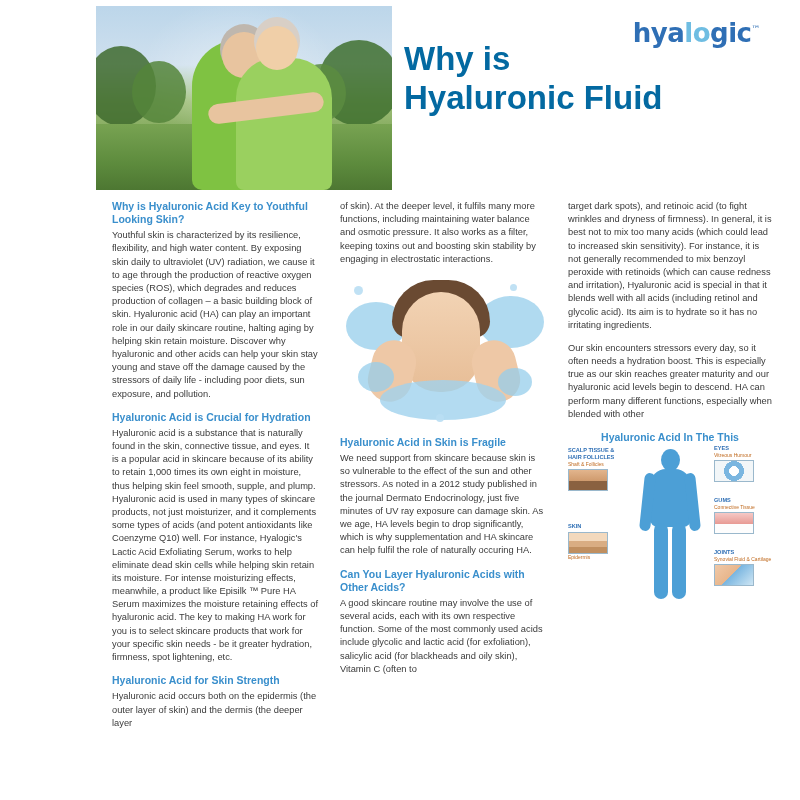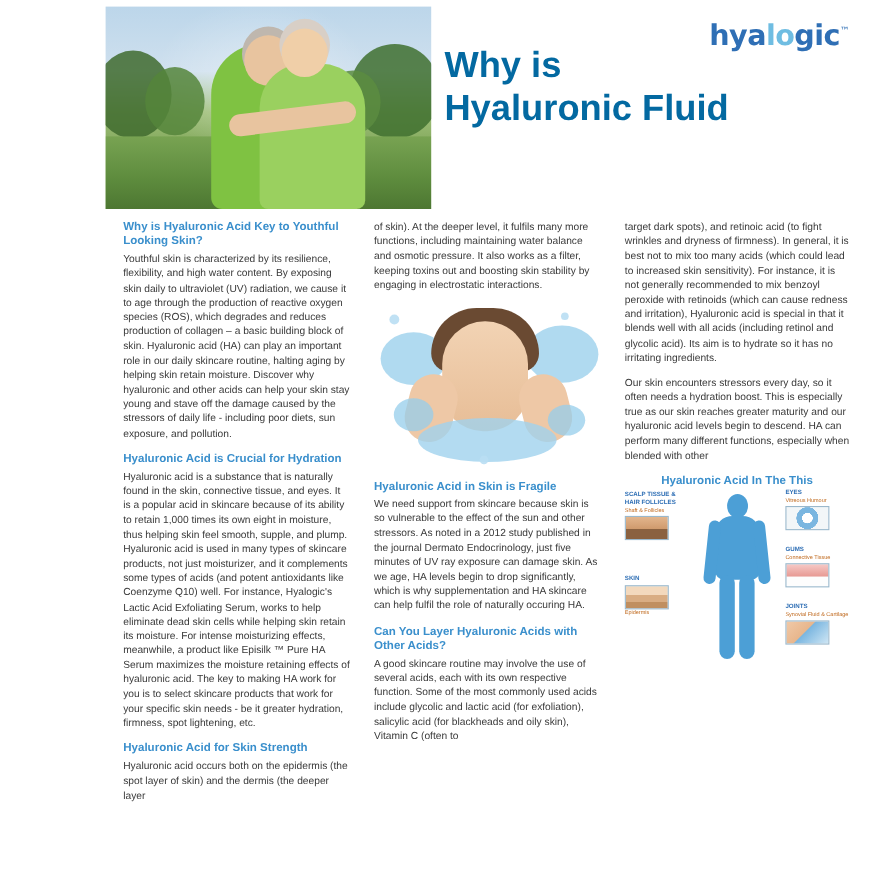--- a/index.html
+++ b/index.html
@@ -100,21 +100,21 @@
     top: 92px;
     width: 116px;
     height: 20px;
     border-radius: 10px;
     background: #e8c49f;
     transform: rotate(-7deg);
   }
 
   .logo {
     position: absolute;
-    right: 28px;
+    right: 40px;
     top: 18px;
     font-size: 26px;
     letter-spacing: -0.5px;
     font-family: "DejaVu Sans", sans-serif;
     text-align: center;
   }
   .logo .hya { color: #2f6fb5; font-weight: bold; }
   .logo .lo  { color: #6fbde2; font-weight: bold; }
   .logo .gic { color: #2f6fb5; font-weight: bold; }
   .logo .tm  { font-size: 9px; color: #2f6fb5; vertical-align: super; }
@@ -378,21 +378,21 @@
   <div class="columns">
 
     <div class="col c1">
       <h3 class="section">Why is Hyaluronic Acid Key to Youthful Looking Skin?</h3>
       <p class="body">Youthful skin is characterized by its resilience, flexibility, and high water content. By exposing skin daily to ultraviolet (UV) radiation, we cause it to age through the production of reactive oxygen species (ROS), which degrades and reduces production of collagen – a basic building block of skin. Hyaluronic acid (HA) can play an important role in our daily skincare routine, halting aging by helping skin retain moisture. Discover why hyaluronic and other acids can help your skin stay young and stave off the damage caused by the stressors of daily life - including poor diets, sun exposure, and pollution.</p>
 
       <h3 class="section">Hyaluronic Acid is Crucial for Hydration</h3>
       <p class="body">Hyaluronic acid is a substance that is naturally found in the skin, connective tissue, and eyes. It is a popular acid in skincare because of its ability to retain 1,000 times its own eight in moisture, thus helping skin feel smooth, supple, and plump. Hyaluronic acid is used in many types of skincare products, not just moisturizer, and it complements some types of acids (and potent antioxidants like Coenzyme Q10) well. For instance, Hyalogic's Lactic Acid Exfoliating Serum, works to help eliminate dead skin cells while helping skin retain its moisture. For intense moisturizing effects, meanwhile, a product like Episilk ™ Pure HA Serum maximizes the moisture retaining effects of hyaluronic acid. The key to making HA work for you is to select skincare products that work for your specific skin needs - be it greater hydration, firmness, spot lightening, etc.</p>
 
       <h3 class="section">Hyaluronic Acid for Skin Strength</h3>
-      <p class="body">Hyaluronic acid occurs both on the epidermis (the spot layer of skin) and the dermis (the deeper layer</p>
+      <p class="body">Hyaluronic acid occurs both on the epidermis (the outer layer of skin) and the dermis (the deeper layer</p>
     </div>
 
     <div class="col c2">
       <p class="body">of skin). At the deeper level, it fulfils many more functions, including maintaining water balance and osmotic pressure. It also works as a filter, keeping toxins out and boosting skin stability by engaging in electrostatic interactions.</p>
 
       <div class="splash-photo">
         <div class="water w1"></div>
         <div class="water w2"></div>
         <div class="hair"></div>
         <div class="face"></div>

